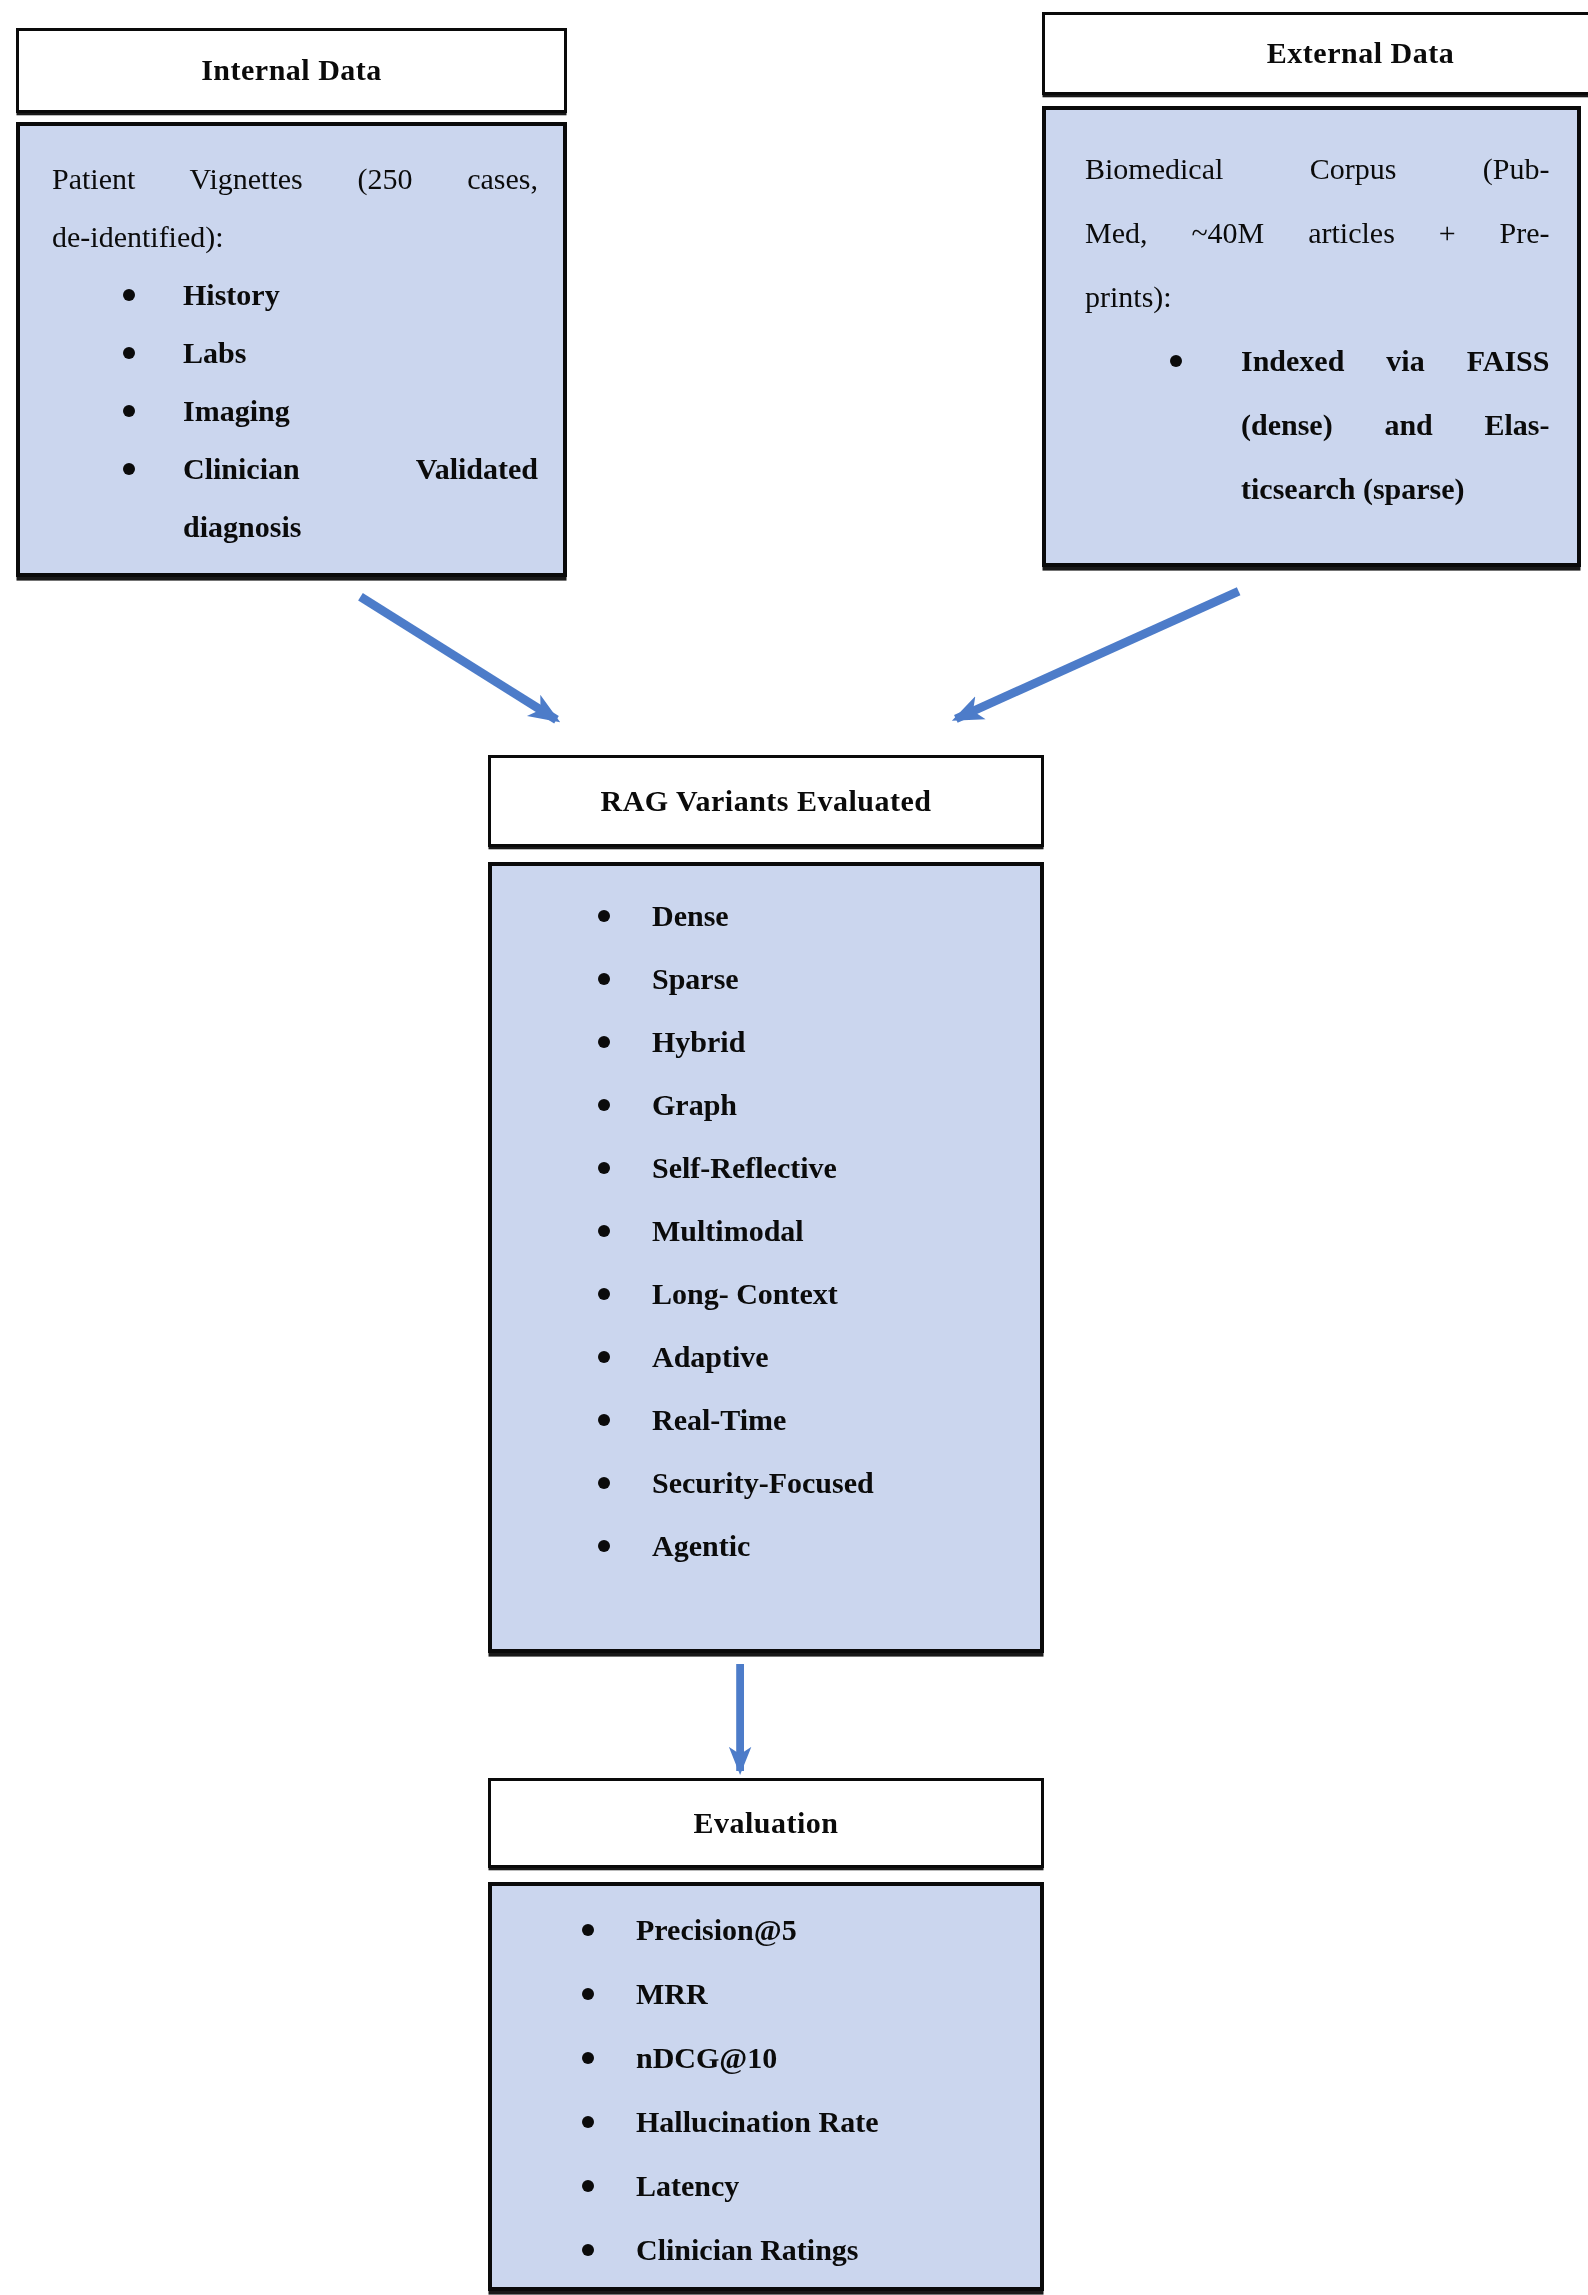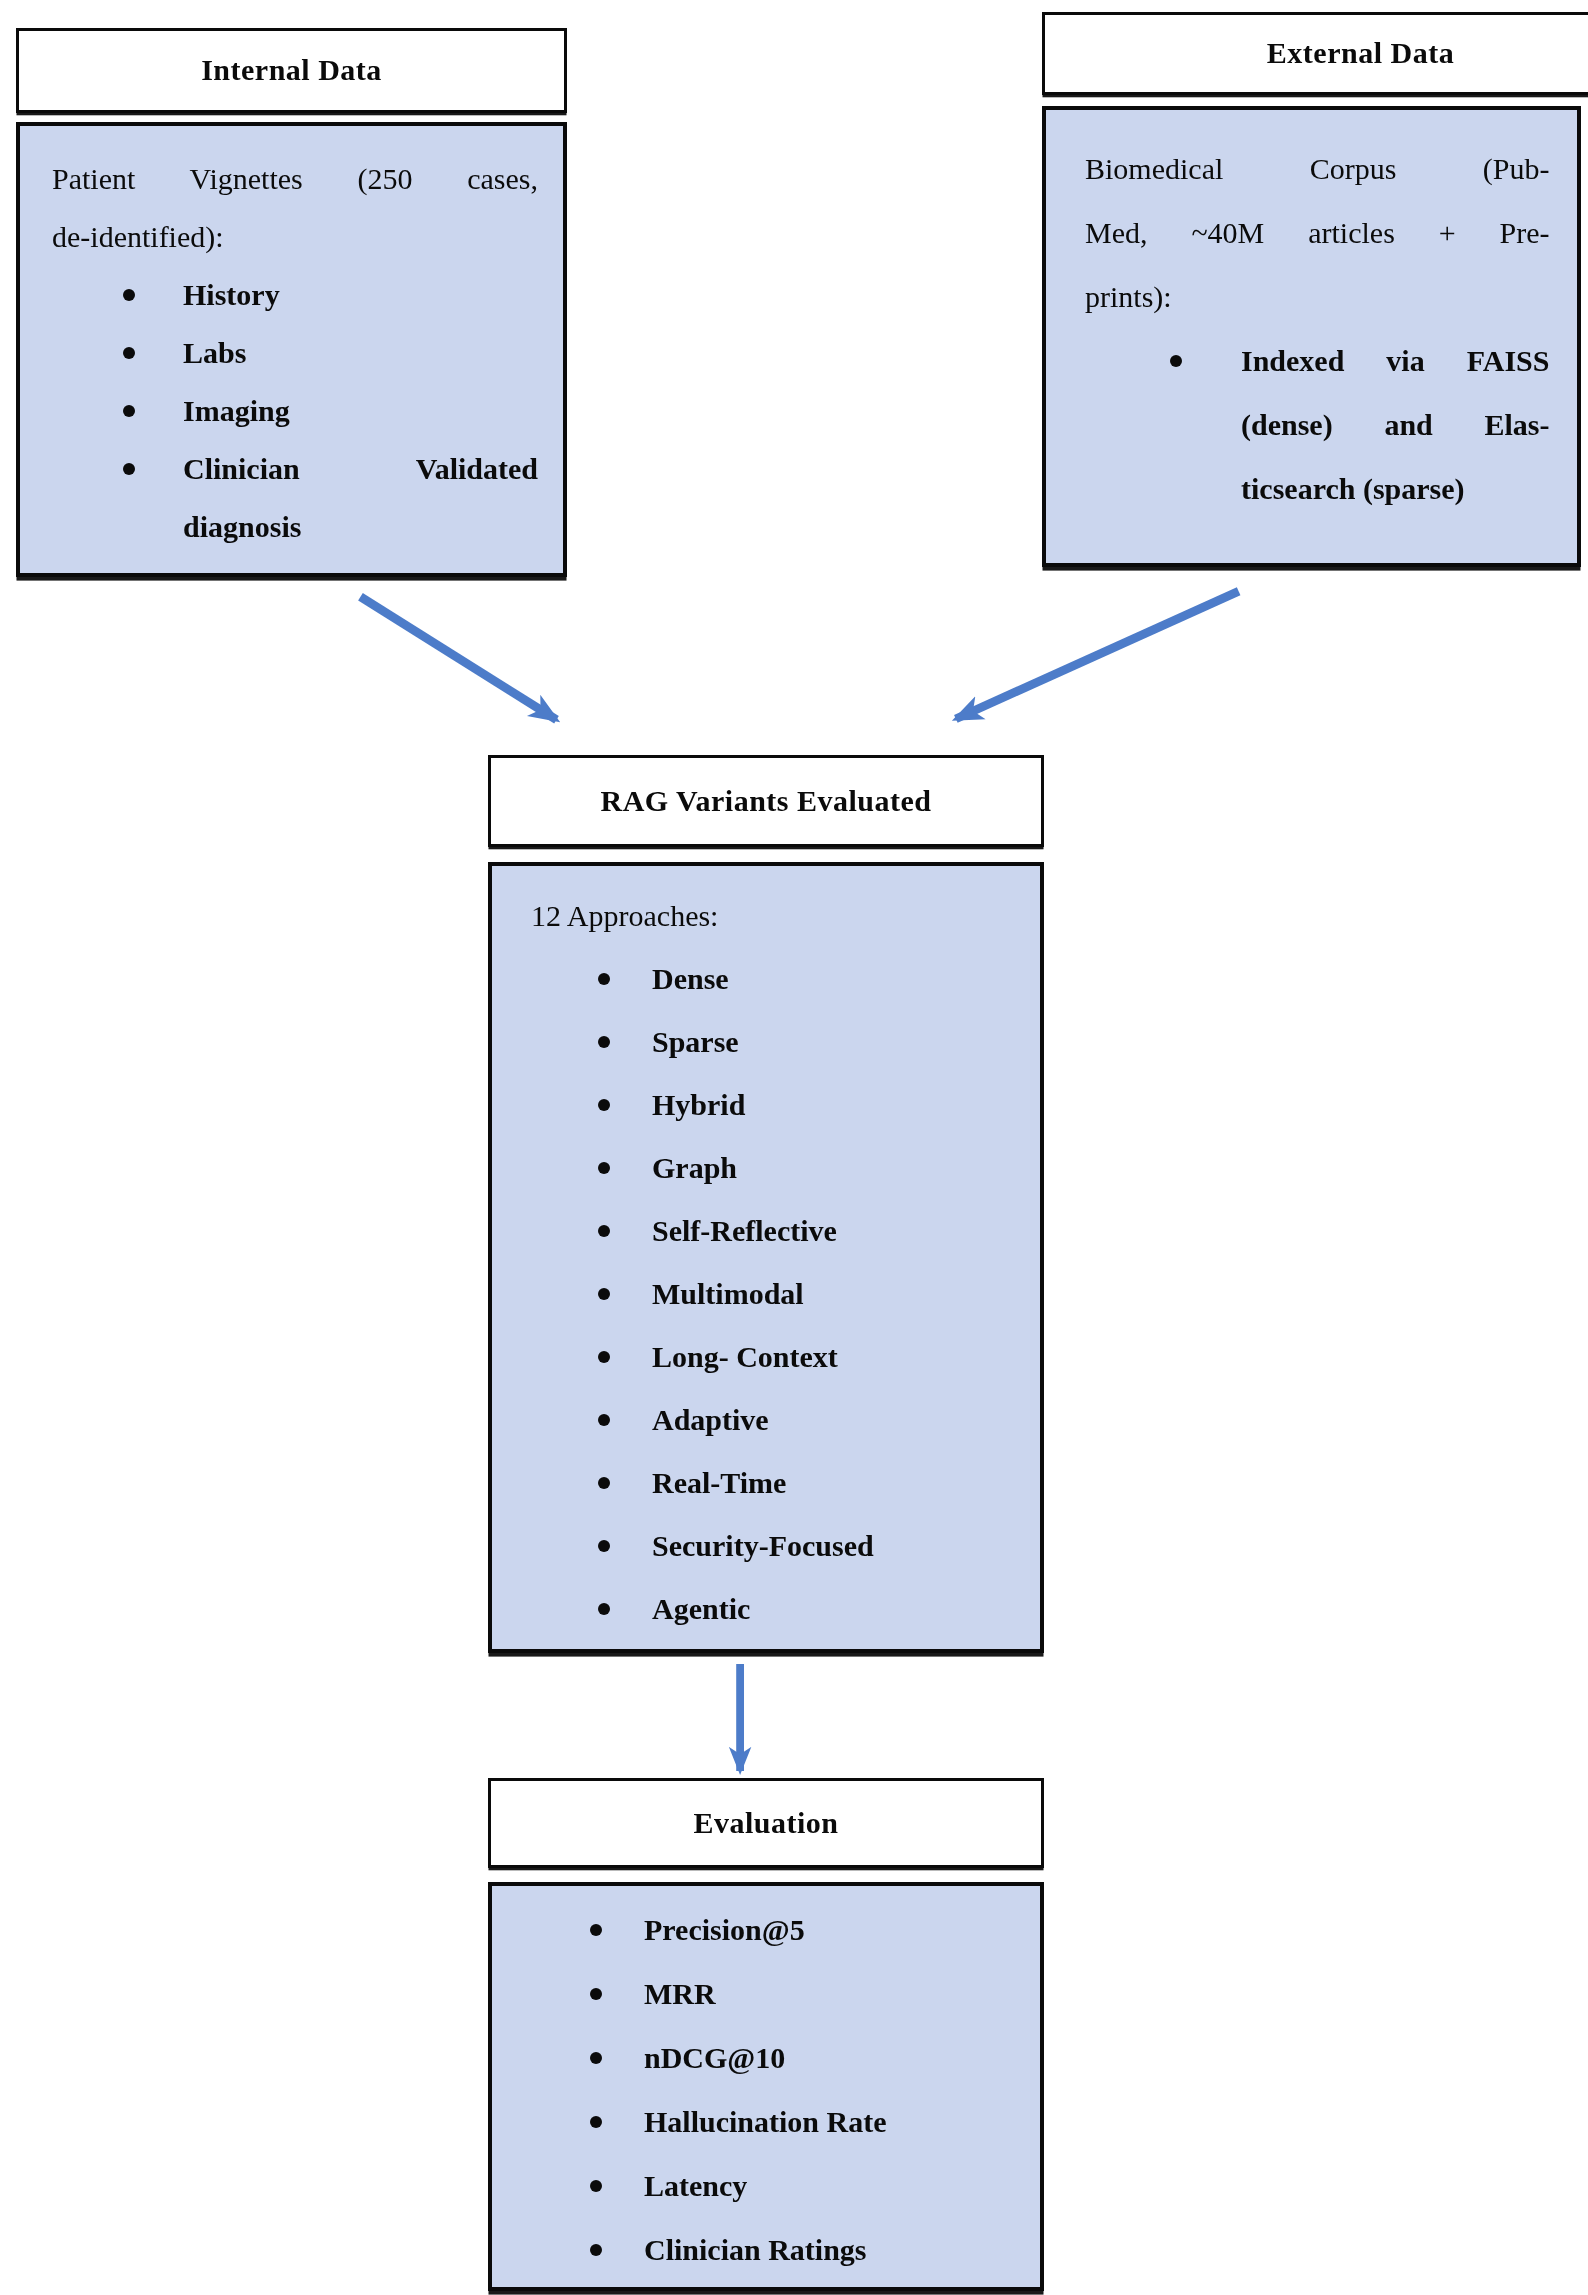--- a/index.html
+++ b/index.html
@@ -40,21 +40,21 @@
   .internal-bod { left: 16px;  top: 122px; width: 551px; height: 455px;
                   padding: 24px 25px 0 32px; --lh: 58px; }
   .external-hdr { left: 1042px; top: 11.5px;  width: 637px; height: 83px; }
   .external-bod { left: 1042px; top: 106px; width: 539px; height: 461px;
                   padding: 27px 27.5px 0 39px; --lh: 64px; }
   .rag-hdr      { left: 488px; top: 755px; width: 556px; height: 92px; }
   .rag-bod      { left: 488px; top: 862px; width: 556px; height: 791px;
                   padding: 18.4px 32px 0 39px; --lh: 63px; }
   .eval-hdr     { left: 488px; top: 1778px; width: 556px; height: 90px; }
   .eval-bod     { left: 488px; top: 1882px; width: 556px; height: 409px;
-                  padding: 12px 32px 0 31px; --lh: 64px; }
+                  padding: 12px 32px 0 23px; --lh: 64px; }
 
   
   .line { font-size: 30px; line-height: var(--lh); white-space: nowrap; }
   .jst { text-align: justify; text-align-last: justify; white-space: normal; }
 
   
   .brow { display: grid; grid-template-columns: 20px 1fr; align-items: start; font-weight: bold; }
   .internal-bod .brow { margin-left: 67px; column-gap: 44px; }
   .external-bod .brow { margin-left: 81px; column-gap: 55px; }
   .rag-bod .brow,
@@ -137,21 +137,20 @@
         <span class="line jst" style="display:block">(dense) and Elas-</span>
         <span class="line" style="display:block">ticsearch (sparse)</span>
       </span>
     </div>
   </div>
 
   <div class="hdr rag-hdr">
     <span>RAG Variants Evaluated</span>
   </div>
   <div class="bod rag-bod">
-    <div class="line">12 Approaches:</div>
     <div class="brow">
       <span class="dot"></span>
       <span class="line">Dense</span>
     </div>
     <div class="brow">
       <span class="dot"></span>
       <span class="line">Sparse</span>
     </div>
     <div class="brow">
       <span class="dot"></span>

